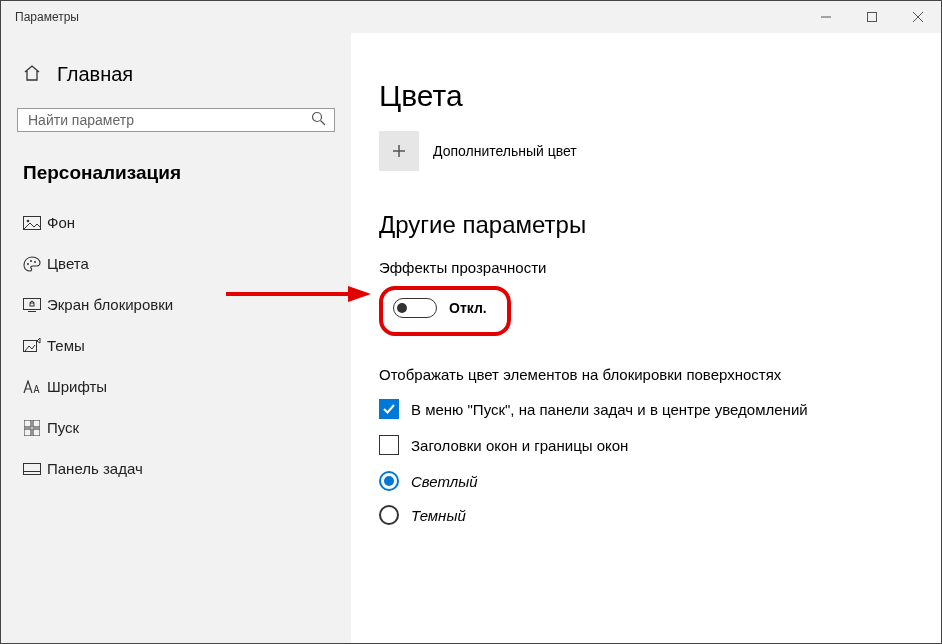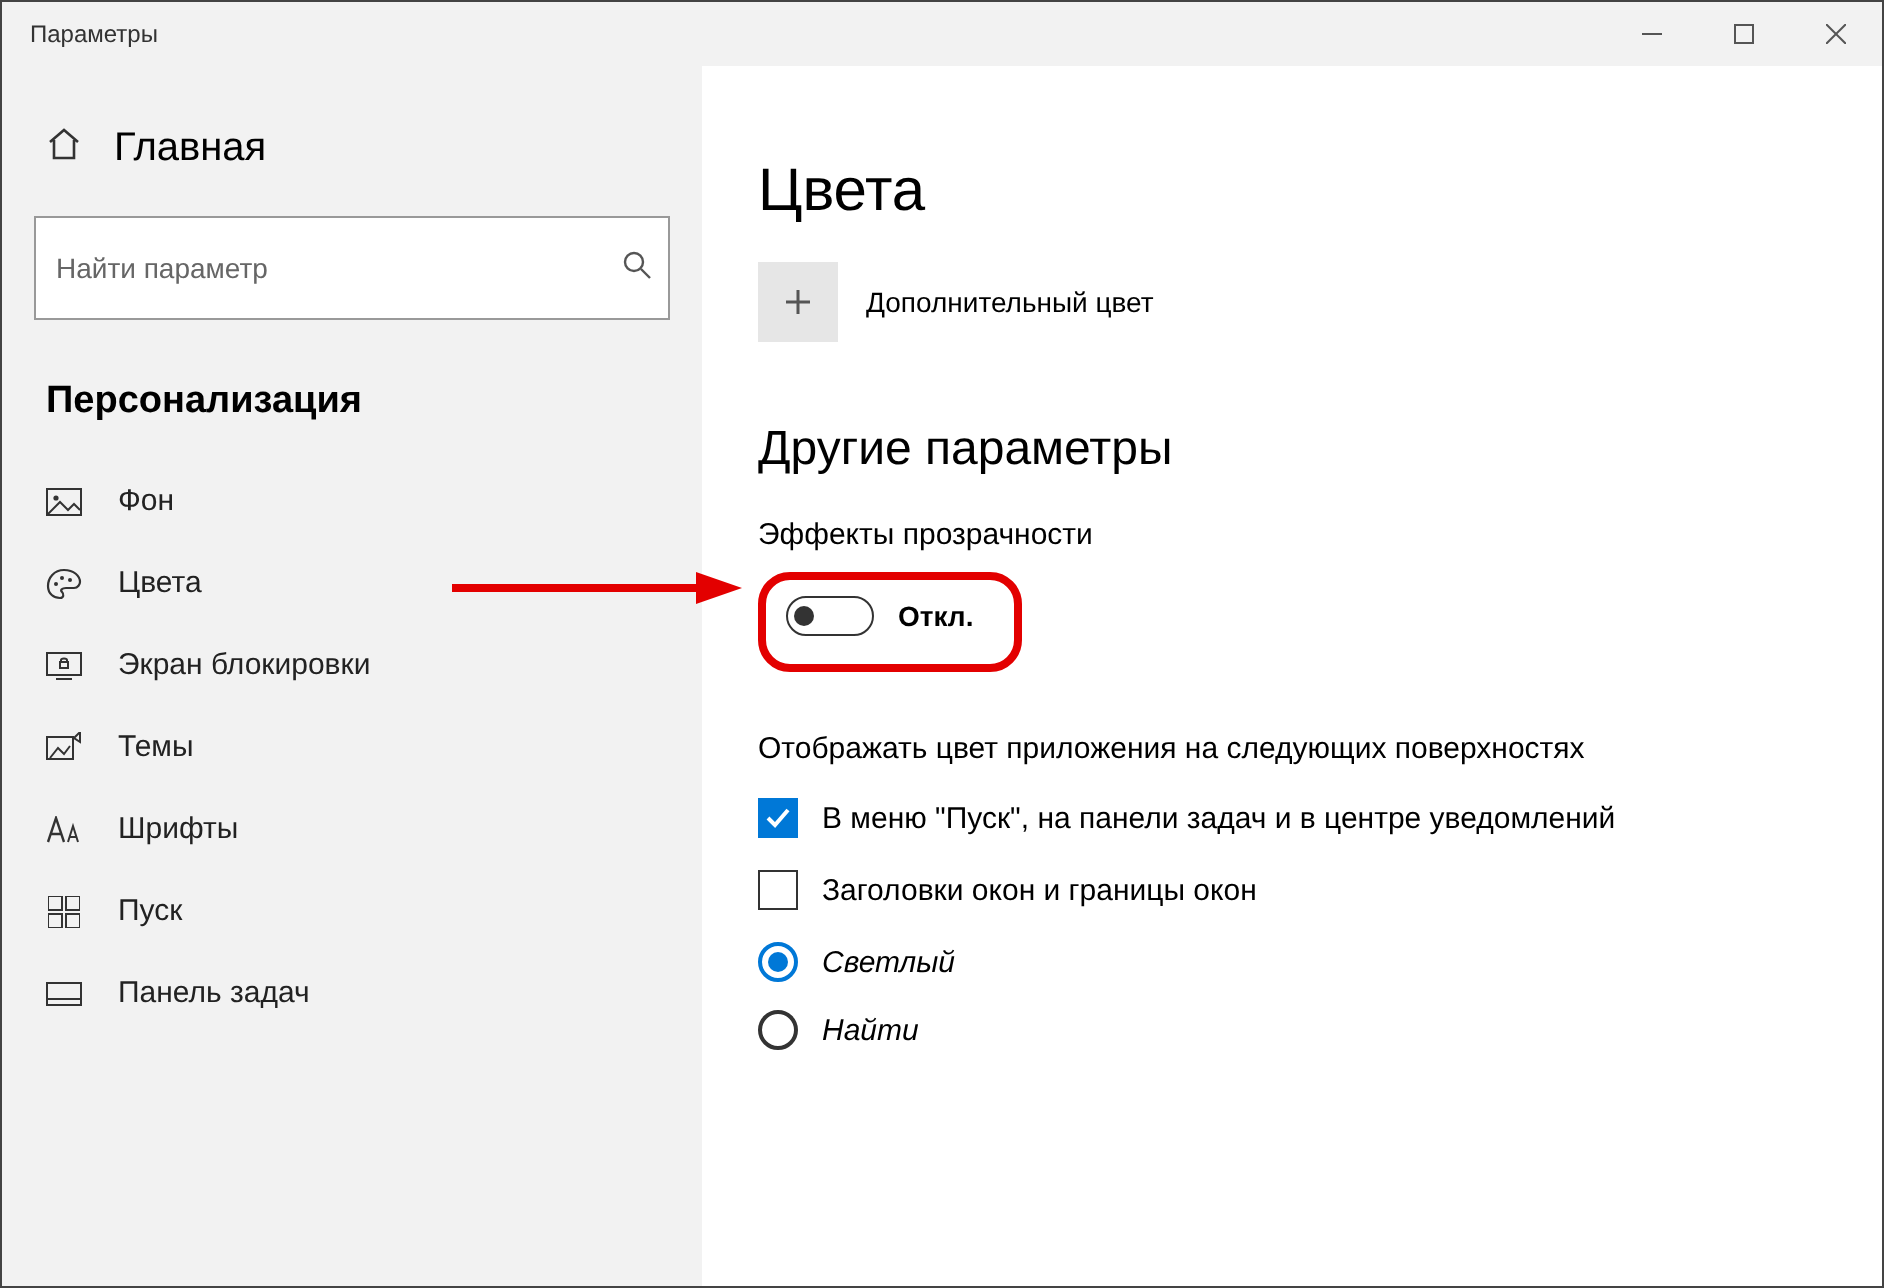--- a/index.html
+++ b/index.html
@@ -39,40 +39,40 @@
     display: flex; align-items: center; gap: 16px;
     padding: 10px 6px; margin-bottom: 12px;
     font-size: 20px;
   }
   .search-wrap {
     position: relative;
     margin-bottom: 24px;
   }
   .search-input {
     width: 100%;
-    height: 52px;
+    height: 24px;
     border: 1px solid #999;
     background: #fff;
     padding: 0 34px 0 10px;
     font-size: 14px;
     outline: none;
     color: #333;
   }
   .search-input::placeholder { color: #666; }
   .search-icon-right {
     position: absolute; right: 9px; top: 50%; transform: translateY(-50%);
     color: #555;
   }
   .section-label {
     font-weight: 600;
     font-size: 19px;
     padding: 6px 6px 18px 6px;
   }
   .nav-item {
-    display: flex; align-items: center; gap: 18px;
+    display: flex; align-items: center; gap: 6px;
     padding: 12px 6px;
     font-size: 15px;
     color: #222;
   }
   .nav-item .ic { width: 18px; display:flex; justify-content:center; }
   .main {
     flex: 1;
     padding: 46px 0 0 28px;
     background: #fff;
     position: relative;
@@ -273,21 +273,21 @@
 
     <div class="highlight-box">
       <div class="toggle-row">
         <div class="toggle">
           <div class="toggle-knob"></div>
         </div>
         <span>Откл.</span>
       </div>
     </div>
 
-    <div class="group-label">Отображать цвет приложения на следующих поверхностях</div>
+    <div class="group-label">Отображать цвет элементов на блокировки поверхностях</div>
 
     <div class="check-row">
       <div class="checkbox checked">
         <svg width="14" height="14">
             <path d="M2 7 L5.5 10.5 L12 3" stroke="#fff" stroke-width="2" fill="none"></path>
           </svg>
       </div>
       <span>В меню "Пуск", на панели задач и в центре уведомлений</span>
     </div>
     <div class="check-row">
@@ -297,21 +297,21 @@
 
 
     <div class="radio-row">
       <div class="radio selected">
           <div class="dot"></div>
         </div>
       <span>Светлый</span>
     </div>
     <div class="radio-row">
       <div class="radio"></div>
-      <span>Найти</span>
+      <span>Темный</span>
     </div>
   </div>
 </div>
 
 <svg class="arrow" viewBox="0 0 145 20">
   <line x1="0" y1="10" x2="126" y2="10" stroke="#e30000" stroke-width="4"></line>
   <polygon points="145,10 122,2 122,18" fill="#e30000"></polygon>
 </svg>
 
 </body></html>

